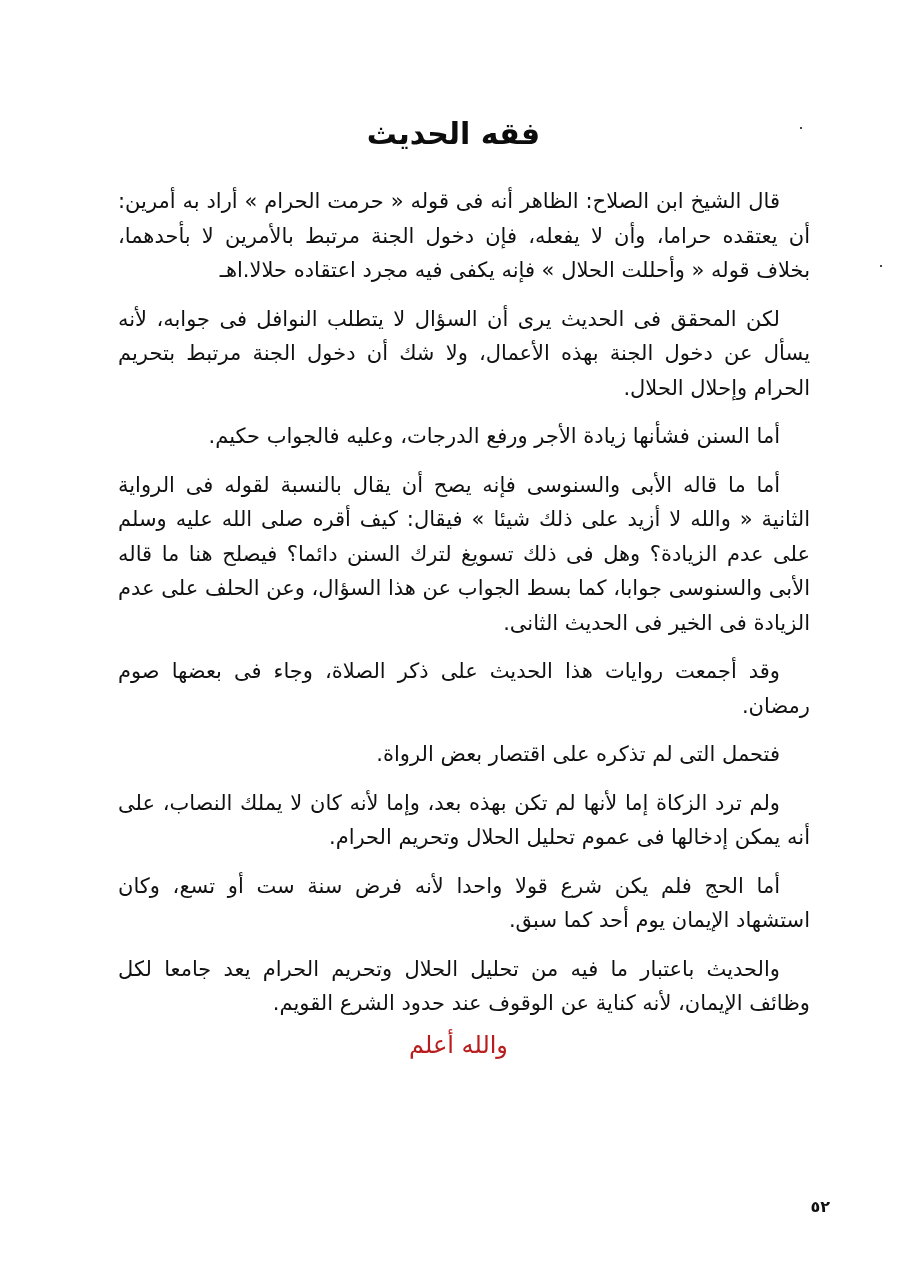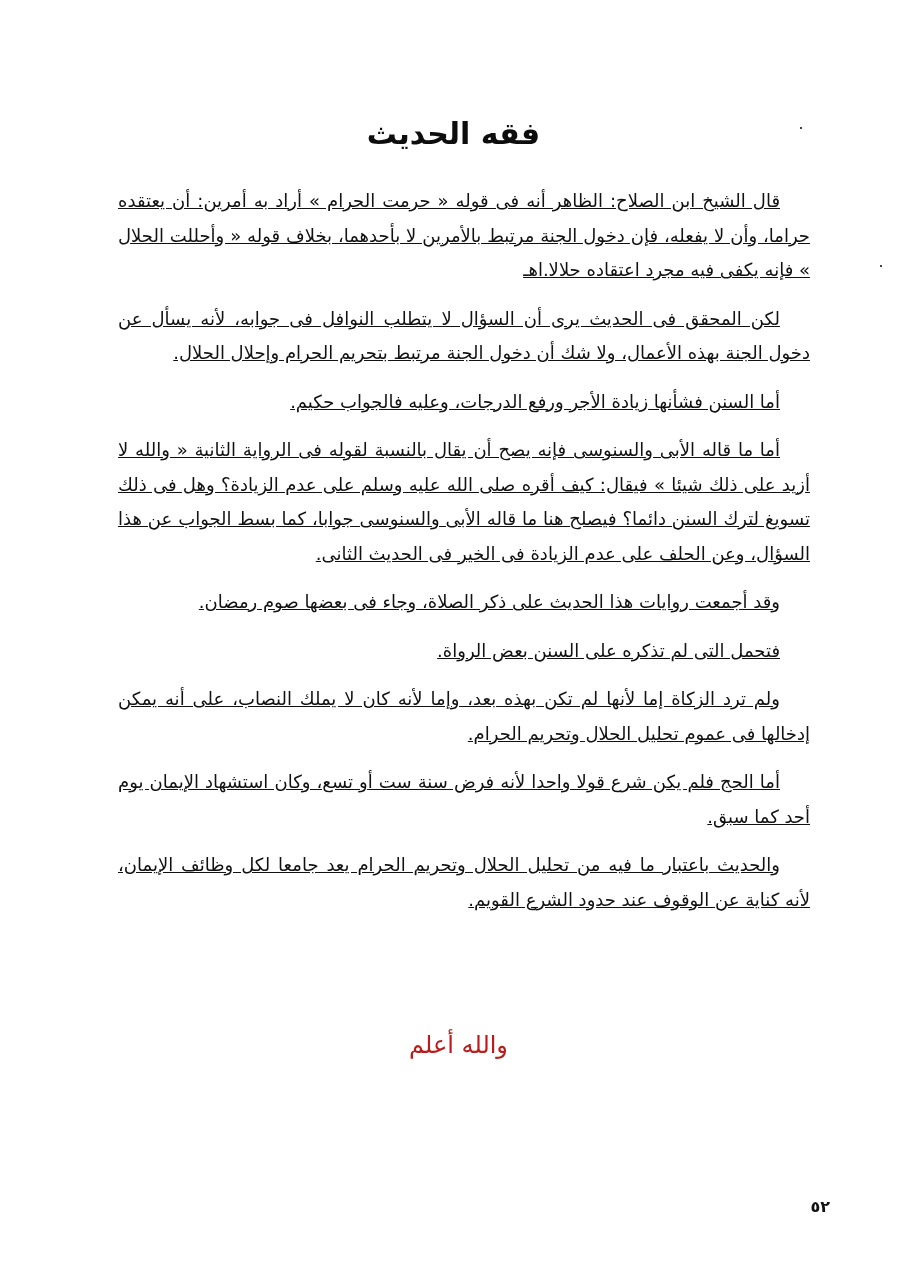--- a/index.html
+++ b/index.html
@@ -39,24 +39,23 @@
       color: #0d0d0d;
     }
     .body-text {
       position: absolute;
       top: 184px;
       left: 118px;
       width: 692px;
       direction: rtl;
       text-align: justify;
       text-align-last: right;
-      font-size: 18px;
+      font-size: 21px;
       line-height: 34.5px;
       color: #111;
-      text-decoration: underline;
     }
     .body-text p {
       margin: 0 0 14px 0;
       text-indent: 30px;
     }
     .body-text p.short {
       text-indent: 30px;
     }
     .closing {
       position: absolute;
@@ -91,21 +90,21 @@
   <div class="scan-dot" style="left:880px; top:265px;"></div>
 
   <h1 class="title" style="margin:0;">فقه الحديث</h1>
 
   <div class="body-text">
     <p>قال الشيخ ابن الصلاح: الظاهر أنه فى قوله « حرمت الحرام » أراد به أمرين: أن يعتقده حراما، وأن لا يفعله، فإن دخول الجنة مرتبط بالأمرين لا بأحدهما، بخلاف قوله « وأحللت الحلال » فإنه يكفى فيه مجرد اعتقاده حلالا.اهـ</p>
     <p>لكن المحقق فى الحديث يرى أن السؤال لا يتطلب النوافل فى جوابه، لأنه يسأل عن دخول الجنة بهذه الأعمال، ولا شك أن دخول الجنة مرتبط بتحريم الحرام وإحلال الحلال.</p>
     <p class="short">أما السنن فشأنها زيادة الأجر ورفع الدرجات، وعليه فالجواب حكيم.</p>
     <p>أما ما قاله الأبى والسنوسى فإنه يصح أن يقال بالنسبة لقوله فى الرواية الثانية « والله لا أزيد على ذلك شيئا » فيقال: كيف أقره صلى الله عليه وسلم على عدم الزيادة؟ وهل فى ذلك تسويغ لترك السنن دائما؟ فيصلح هنا ما قاله الأبى والسنوسى جوابا، كما بسط الجواب عن هذا السؤال، وعن الحلف على عدم الزيادة فى الخير فى الحديث الثانى.</p>
     <p class="short">وقد أجمعت روايات هذا الحديث على ذكر الصلاة، وجاء فى بعضها صوم رمضان.</p>
-    <p class="short">فتحمل التى لم تذكره على السنن بعض الرواة.</p>
+    <p class="short">فتحمل التى لم تذكره على اقتصار بعض الرواة.</p>
     <p>ولم ترد الزكاة إما لأنها لم تكن بهذه بعد، وإما لأنه كان لا يملك النصاب، على أنه يمكن إدخالها فى عموم تحليل الحلال وتحريم الحرام.</p>
     <p>أما الحج فلم يكن شرع قولا واحدا لأنه فرض سنة ست أو تسع، وكان استشهاد الإيمان يوم أحد كما سبق.</p>
     <p>والحديث باعتبار ما فيه من تحليل الحلال وتحريم الحرام يعد جامعا لكل وظائف الإيمان، لأنه كناية عن الوقوف عند حدود الشرع القويم.</p>
   </div>
 
   <div class="closing">والله أعلم</div>
 
   <div class="page-number">٥٢</div>
 </div>
 

